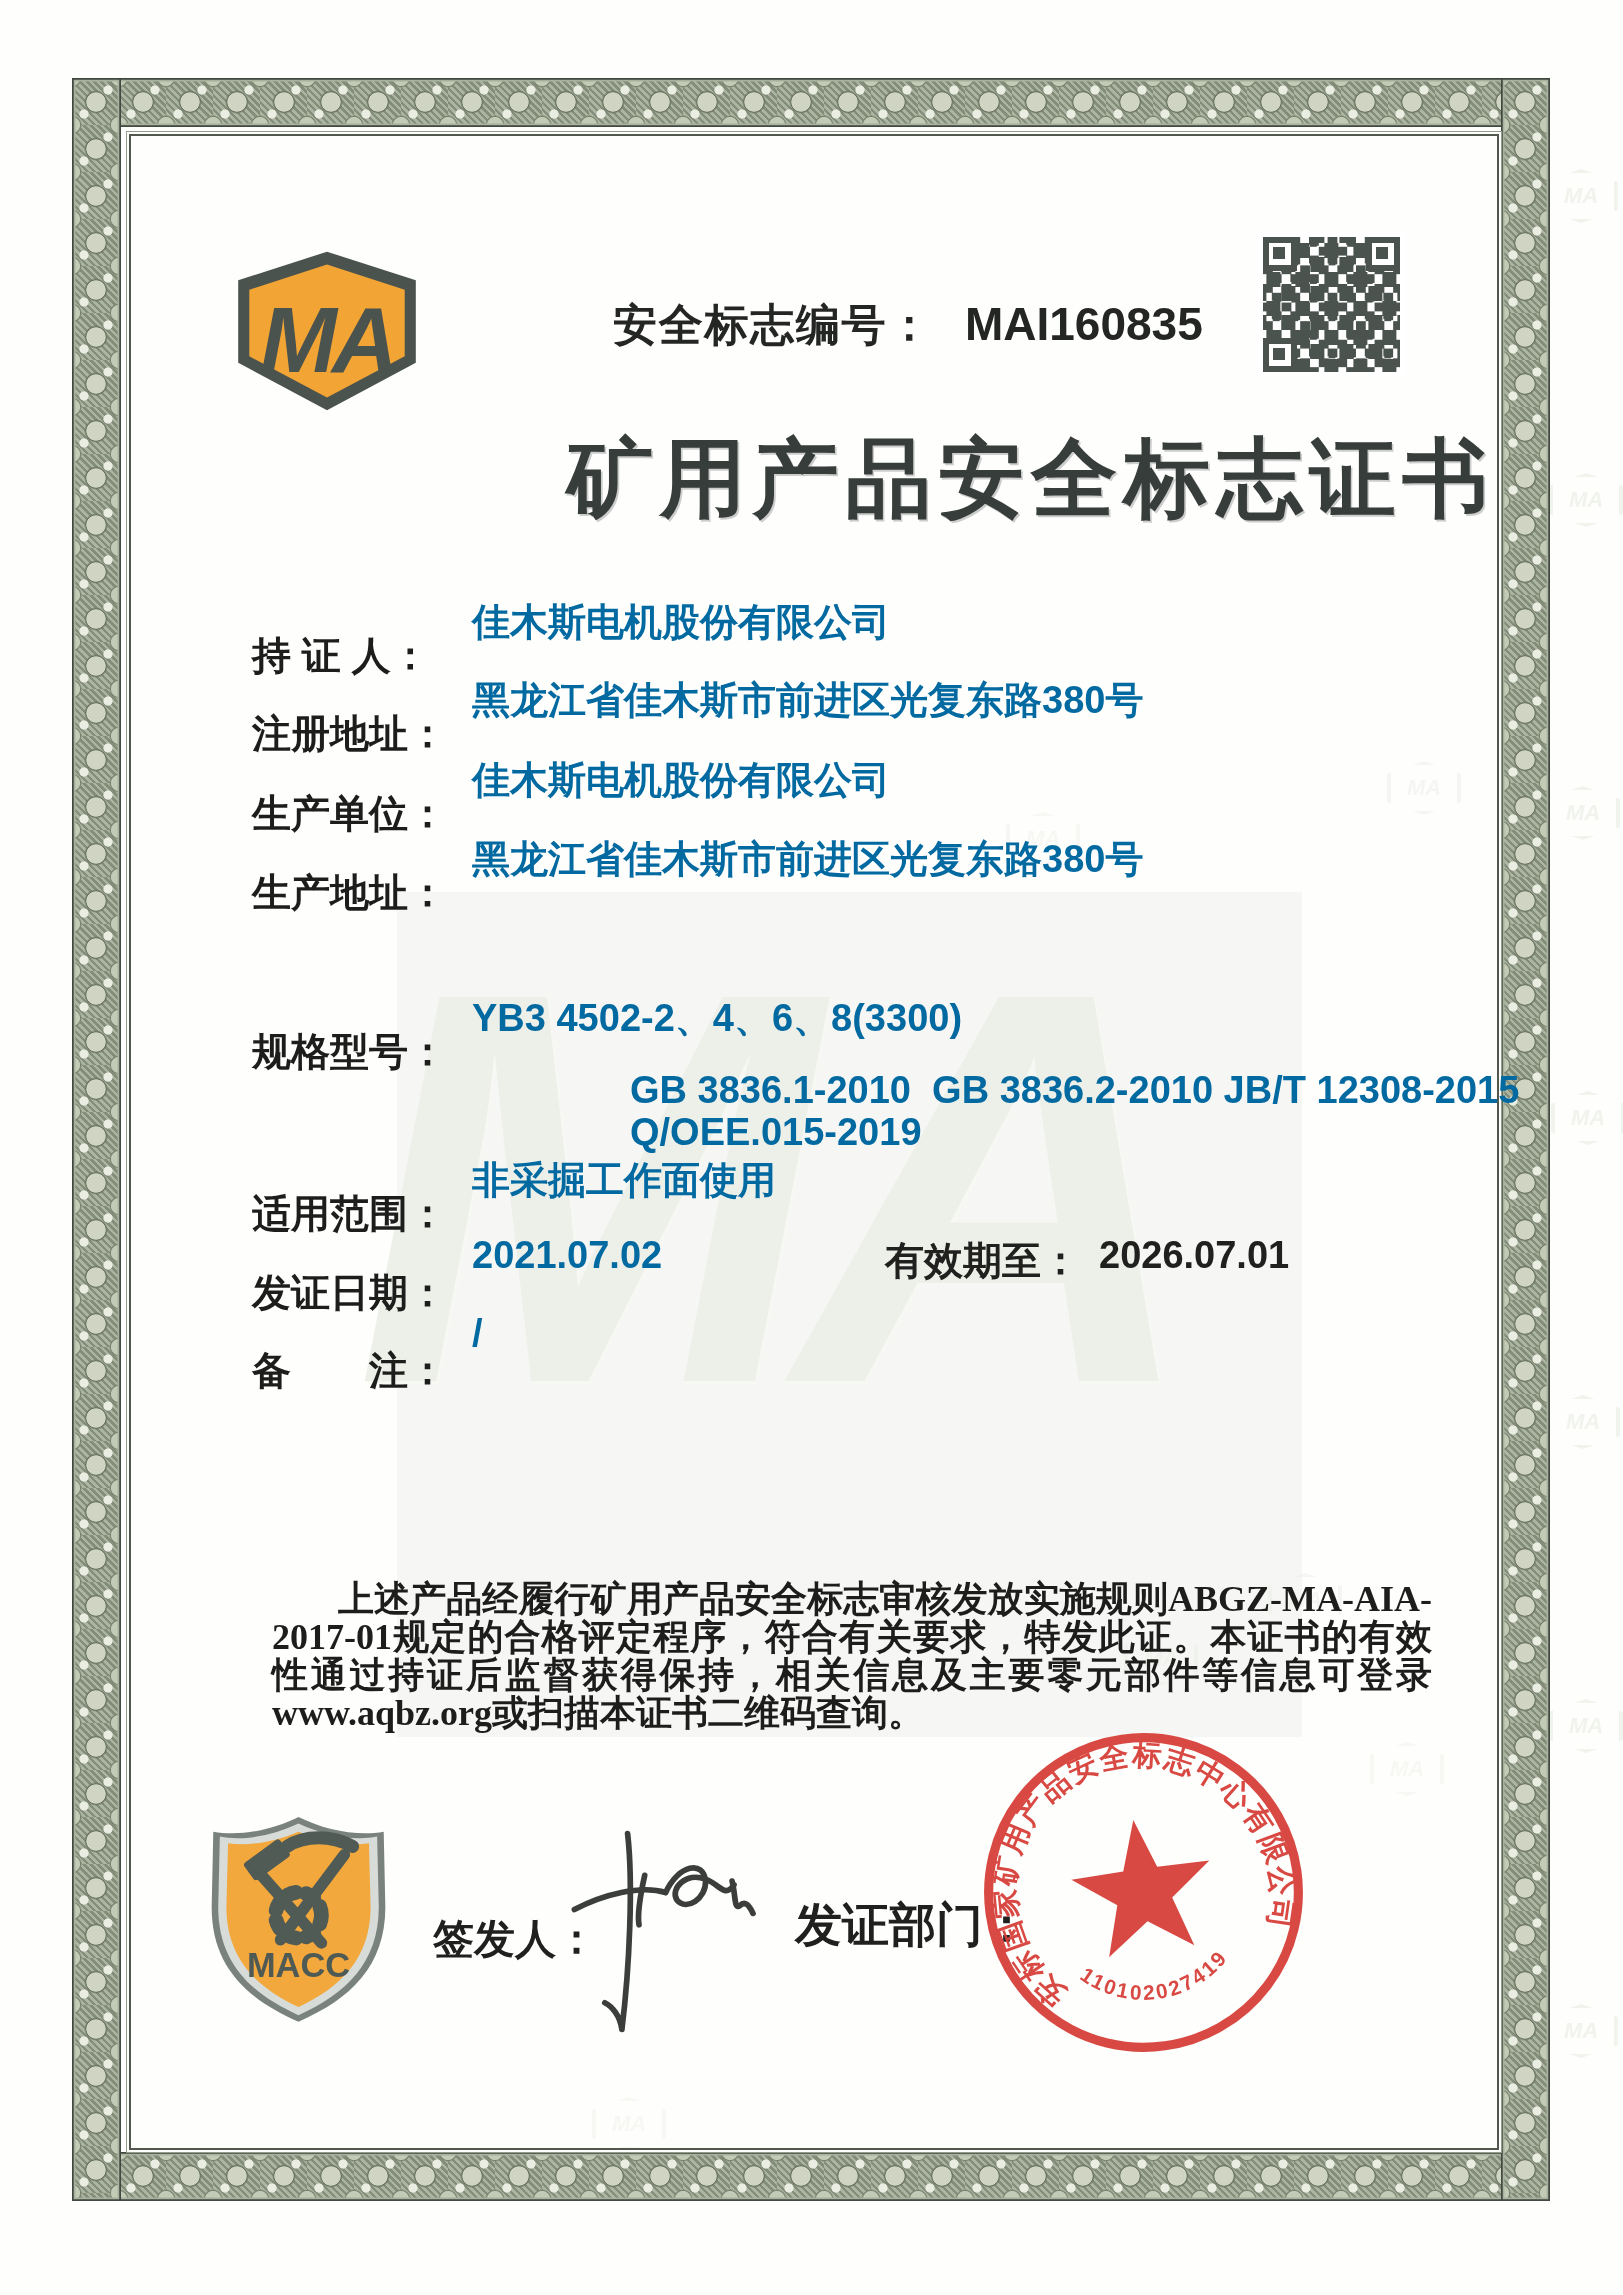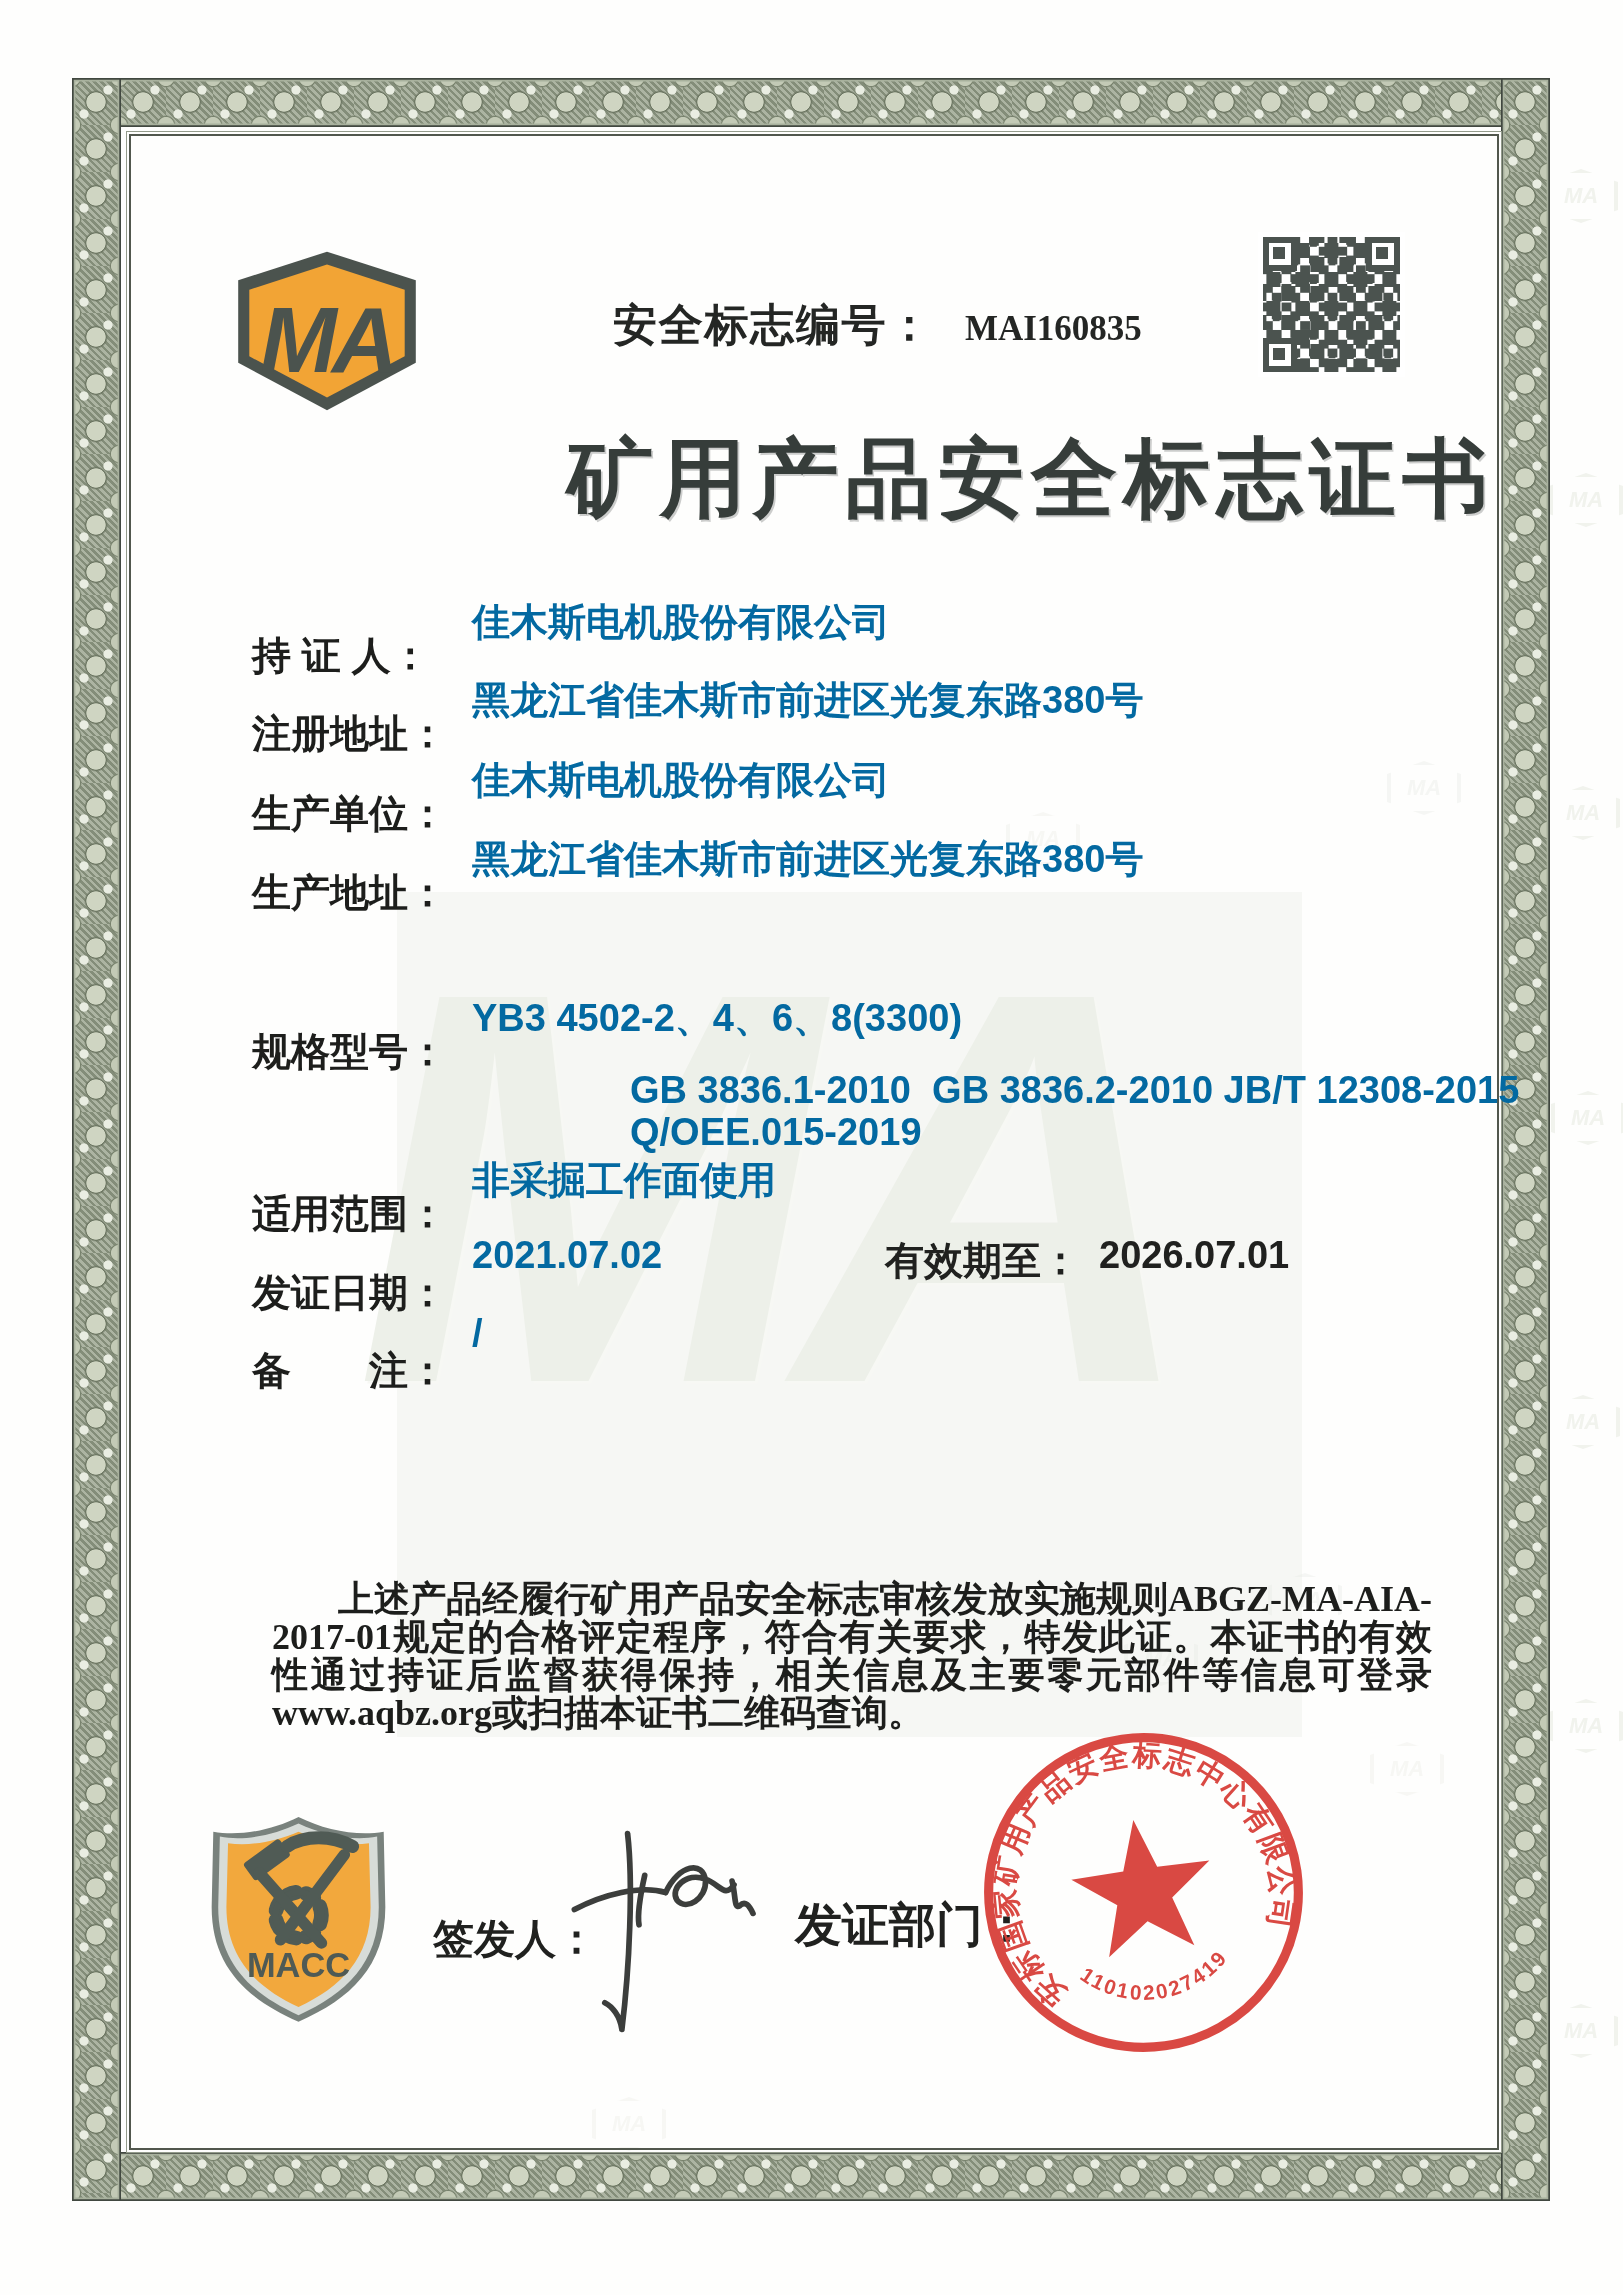--- a/index.html
+++ b/index.html
@@ -37,21 +37,21 @@
   .band-right{left:1501px;top:78px;width:49px;height:2123px;}
   .inner-frame{position:absolute;left:129px;top:134px;width:1366px;height:2012px;
         border:2.5px solid #51574d;outline:0.8px solid #939b8b;outline-offset:2.5px;z-index:2;}
 
   .content{position:absolute;left:0;top:0;width:1623px;height:2295px;z-index:3;}
 
   
   .ma-badge{position:absolute;left:216px;top:248px;width:222px;height:166px;}
   .certno-line{position:absolute;left:613px;top:296px;display:flex;align-items:baseline;gap:32px;}
   .certno-label{font-size:44px;font-weight:800;letter-spacing:1.7px;color:#242624;}
-  .certno-value{font-family:Liberation Serif, serif;font-size:35px;font-weight:700;color:#242624;}
+  .certno-value{font-family:Liberation Sans, sans-serif;font-size:46px;font-weight:700;color:#242624;}
   .qr{position:absolute;left:1258px;top:232px;width:147px;height:145px;background:#fff;padding:5px;box-sizing:border-box;}
   .qr-inner{position:relative;width:100%;height:100%;
       background:
         repeating-conic-gradient(#4b534f 0% 25%, rgba(255,255,255,0) 0% 50%) 0 0/18.6px 18.6px,
         repeating-conic-gradient(rgba(255,255,255,0) 0% 25%, #4b534f 0% 50%) 3.4px 6px/29px 29px;
       background-color:#fff;}
   .qr-f{position:absolute;width:34px;height:34px;border:6.8px solid #4b534f;background:#fff;box-sizing:border-box;}
   .qr-f::after{content:"";position:absolute;left:4.2px;top:4.2px;width:12px;height:12px;background:#4b534f;}
   .qr-f.tl{left:0;top:0;} .qr-f.tr{right:0;top:0;} .qr-f.bl{left:0;bottom:0;}
 

